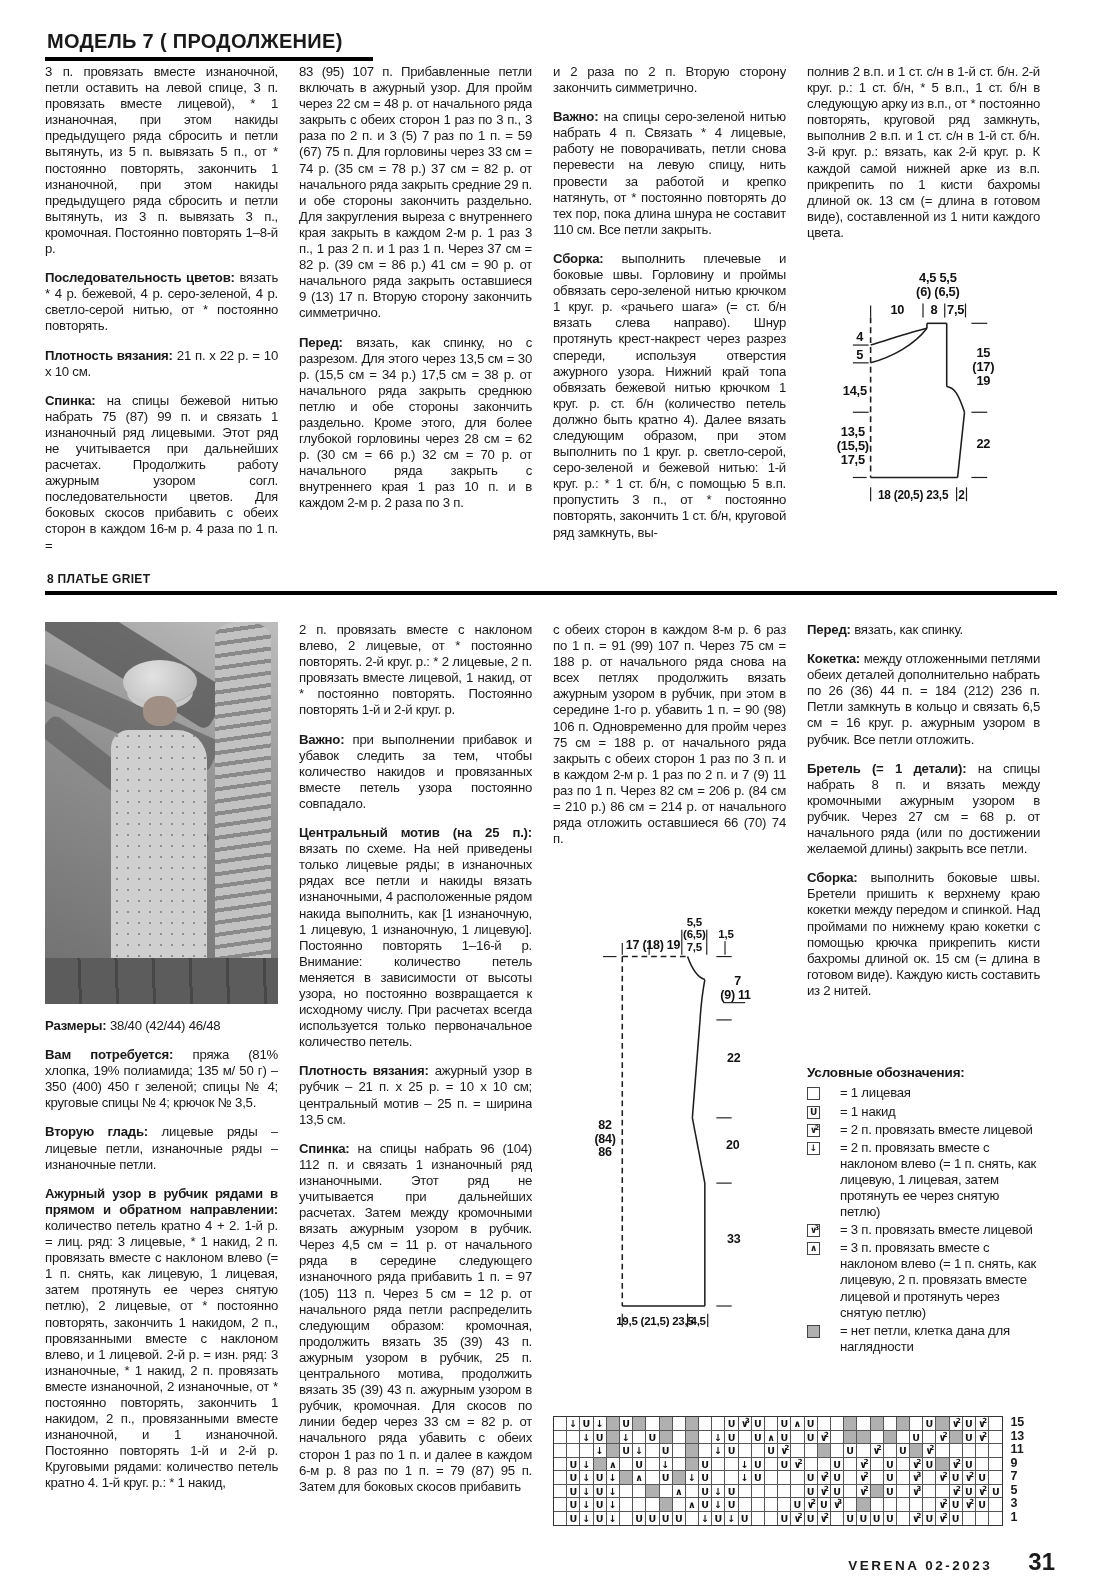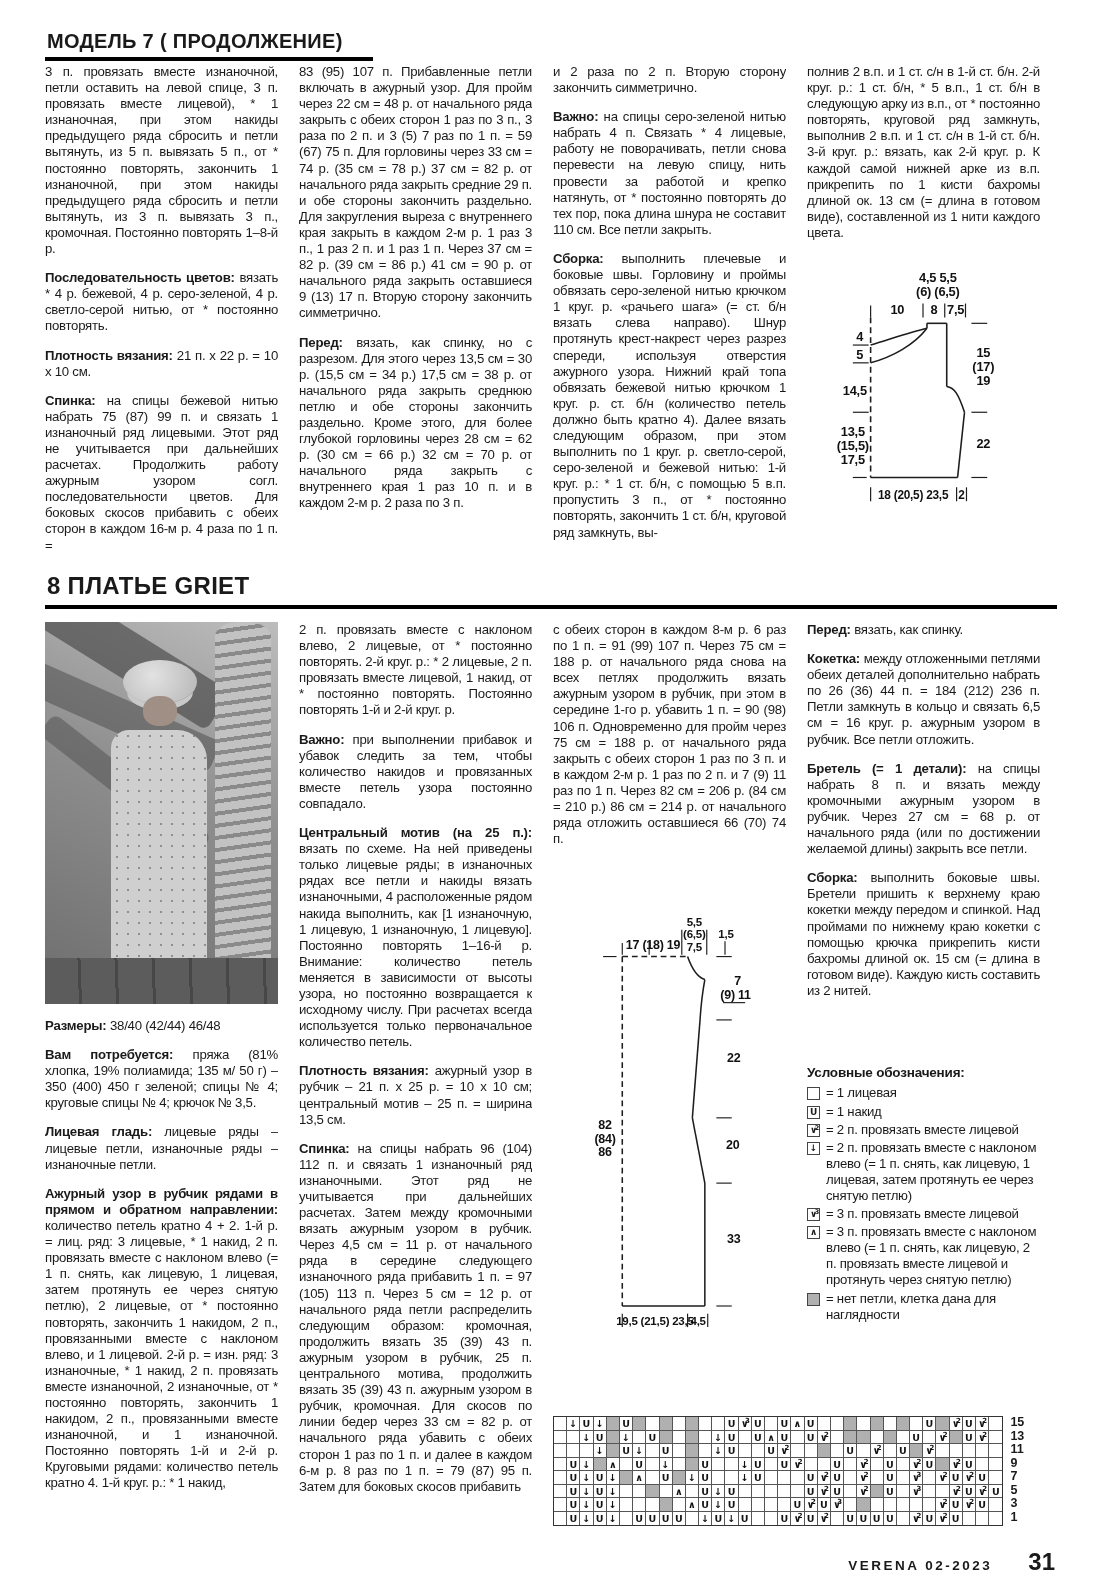--- a/index.html
+++ b/index.html
@@ -1,21 +1,21 @@
 <!DOCTYPE html>
 <html lang="ru"><head>
 <meta charset="utf-8">
 <style>
   html,body{margin:0;padding:0;background:#e8e8e8;}
   .page{position:relative;width:1100px;height:1593px;background:#ffffff;margin:0 auto;
         font-family:"Liberation Sans",sans-serif;color:#1a1a1a;overflow:hidden;}
   
   .sec1-title{position:absolute;left:45px;top:30px;font-size:20px;font-weight:bold;
         letter-spacing:.3px;border-bottom:4px solid #000;padding:0 30px 4px 2px;}
-  .sec2-title{position:absolute;left:45px;top:572px;width:1010px;font-size:24px;font-weight:bold;
+  .sec2-title{position:absolute;left:45px;top:572px;width:1010px;font-size:12px;font-weight:bold;
         letter-spacing:.3px;border-bottom:4px solid #000;padding:0 0 5px 2px;}
   
   .cols{position:absolute;left:45px;display:flex;gap:21px;}
   .row1{top:64px;height:498px;}
   .row2{top:622px;height:948px;}
   .col{width:233px;overflow:hidden;font-size:13.2px;line-height:1.22;letter-spacing:-.25px;
        text-align:justify;}
   .para{margin:0 0 13px 0;}
   .para b{letter-spacing:-.2px;}
   
@@ -35,21 +35,21 @@
   .deck{position:absolute;left:0;bottom:0;width:233px;height:46px;
         background:repeating-linear-gradient(88deg,#5c5c5c 0 34px,#474747 34px 37px);}
   
   .schem text{font-size:13px;font-weight:bold;fill:#111;}
   .schem .sm{font-size:12px;}
   .schem path,.schem line{stroke:#1d1d1d;stroke-width:1.6;fill:none;}
   .schem .tick{stroke-width:1.2;}
   
   .legend{margin-top:66px;}
   .legend-title{font-weight:bold;font-size:13.5px;margin-bottom:4px;letter-spacing:-.2px;}
-  .legend-item{display:flex;gap:6px;margin-bottom:2px;align-items:flex-start;}
+  .legend-item{display:flex;gap:20px;margin-bottom:2px;align-items:flex-start;}
   .legend-item .label{flex:1;text-align:left;}
   
   .chart-wrap{position:absolute;left:553px;top:1416px;display:flex;gap:7px;align-items:stretch;}
   .grid{border:1.6px solid #333;display:inline-block;}
   .chart-row{display:flex;}
   .cell{width:13.2px;height:13.5px;box-sizing:border-box;border-right:1px solid #555;border-bottom:1px solid #555;
         font:bold 9.5px/13px "DejaVu Sans",sans-serif;text-align:center;position:relative;color:#111;background:#fff;}
   .chart-row:last-child .cell{border-bottom:none;}
   .cell:last-child{border-right:none;}
   .cell.gray{background:#b0b0b0;}
@@ -149,21 +149,21 @@
         <div class="leaf leaf3"></div>
         <div class="trunk"></div>
         <div class="hat"></div>
         <div class="face"></div>
         <div class="dress"></div>
         <div class="deck"></div>
       </div>
       <div>
           <p class="para"><b>Размеры: </b>38/40 (42/44) 46/48</p>
           <p class="para"><b>Вам потребуется: </b>пряжа (81% хлопка, 19% полиамида; 135 м/ 50 г) – 350 (400) 450 г зеленой; спицы № 4; круговые спицы № 4; крючок № 3,5.</p>
-          <p class="para"><b>Лицевая гладь: </b>лицевые ряды – лицевые петли, изнаночные ряды – изнаночные петли.</p>
+          <p class="para"><b>Вторую гладь: </b>лицевые ряды – лицевые петли, изнаночные ряды – изнаночные петли.</p>
           <p class="para"><b>Ажурный узор в рубчик рядами в прямом и обратном направлении: </b>количество петель кратно 4 + 2. 1-й р. = лиц. ряд: 3 лицевые, * 1 накид, 2 п. провязать вместе с наклоном влево (= 1 п. снять, как лицевую, 1 лицевая, затем протянуть ее через снятую петлю), 2 лицевые, от * постоянно повторять, закончить 1 накидом, 2 п., провязанными вместе с наклоном влево, и 1 лицевой. 2-й р. = изн. ряд: 3 изнаночные, * 1 накид, 2 п. провязать вместе изнаночной, 2 изнаночные, от * постоянно повторять, закончить 1 накидом, 2 п., провязанными вместе изнаночной, и 1 изнаночной. Постоянно повторять 1-й и 2-й р. Круговыми рядами: количество петель кратно 4. 1-й круг. р.: * 1 накид,</p>
         </div>
     </div>
     <div class="col">
         <p class="para">2 п. провязать вместе с наклоном влево, 2 лицевые, от * постоянно повторять. 2-й круг. р.: * 2 лицевые, 2 п. провязать вместе лицевой, 1 накид, от * постоянно повторять. Постоянно повторять 1-й и 2-й круг. р.</p>
         <p class="para"><b>Важно: </b>при выполнении прибавок и убавок следить за тем, чтобы количество накидов и провязанных вместе петель узора постоянно совпадало.</p>
         <p class="para"><b>Центральный мотив (на 25 п.): </b>вязать по схеме. На ней приведены только лицевые ряды; в изнаночных рядах все петли и накиды вязать изнаночными, 4 расположенные рядом накида выполнить, как [1 изнаночную, 1 лицевую, 1 изнаночную, 1 лицевую]. Постоянно повторять 1–16-й р. Внимание: количество петель меняется в зависимости от высоты узора, но постоянно возвращается к исходному числу. При расчетах всегда используется только первоначальное количество петель.</p>
         <p class="para"><b>Плотность вязания: </b>ажурный узор в рубчик – 21 п. х 25 р. = 10 х 10 см; центральный мотив – 25 п. = ширина 13,5 см.</p>
         <p class="para"><b>Спинка: </b>на спицы набрать 96 (104) 112 п. и связать 1 изнаночный ряд изнаночными. Этот ряд не учитывается при дальнейших расчетах. Затем между кромочными вязать ажурным узором в рубчик. Через 4,5 см = 11 р. от начального ряда в середине следующего изнаночного ряда прибавить 1 п. = 97 (105) 113 п. Через 5 см = 12 р. от начального ряда петли распределить следующим образом: кромочная, продолжить вязать 35 (39) 43 п. ажурным узором в рубчик, 25 п. центрального мотива, продолжить вязать 35 (39) 43 п. ажурным узором в рубчик, кромочная. Для скосов по линии бедер через 33 см = 82 р. от начального ряда убавить с обеих сторон 1 раз по 1 п. и далее в каждом 6-м р. 8 раз по 1 п. = 79 (87) 95 п. Затем для боковых скосов прибавить</p>
       </div>

